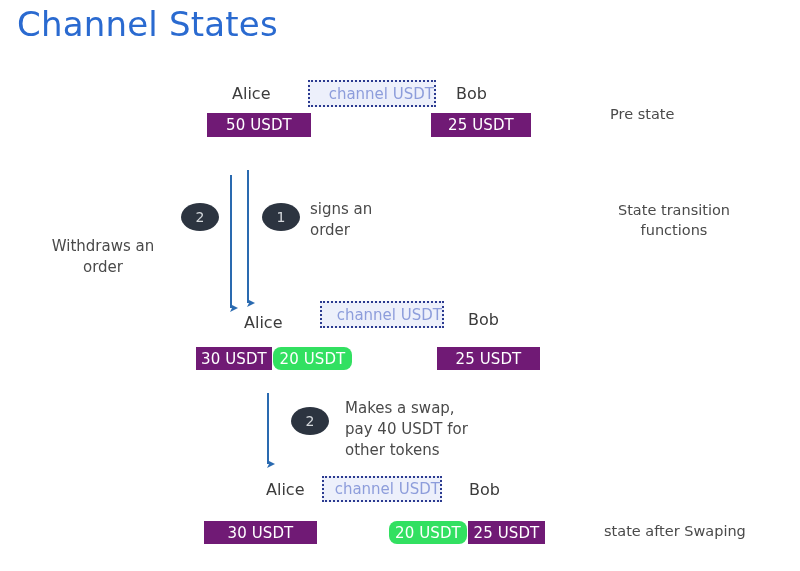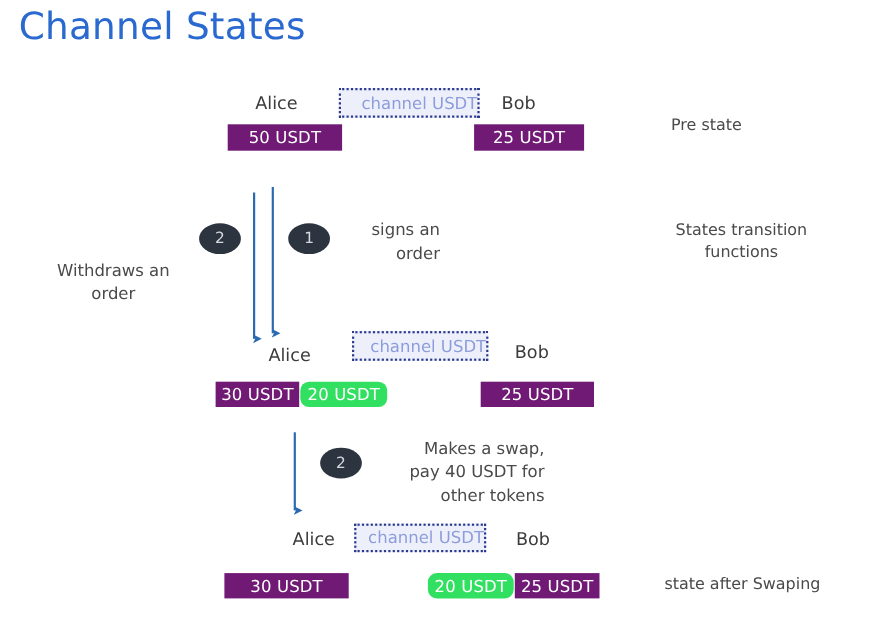--- a/index.html
+++ b/index.html
@@ -55,21 +55,21 @@
     color: #4a4a4a;
     font-family: "DejaVu Sans", sans-serif;
     white-space: pre-line;
   }
   .step-note {
     font-size: 15px;
     line-height: 21px;
     color: #4a4a4a;
     font-family: "DejaVu Sans", sans-serif;
     white-space: pre-line;
-    text-align: right;
+    text-align: left;
   }
   .step-note.left-note { text-align: center; }
 
   
   .chip {
     position: absolute;
     box-sizing: border-box;
     display: flex;
     align-items: center;
     justify-content: center;
@@ -161,21 +161,21 @@
   <div class="abs step-note left-note" style="left:38px; top:216px; width:130px;margin-top:20px;">Withdraws an
 order</div>
 
   <div class="step-badge" style="left:181px; top:203px; width:38px; height:28px;">2</div>
 
   <div class="step-badge" style="left:262px; top:203px; width:38px; height:28px;">1</div>
 
   <div class="abs step-note" style="left:310px; top:199px; width:90px;">signs an
 order</div>
 
-  <div class="abs side-note" style="left:604px; top:200px; width:140px; text-align:center;">States transition
+  <div class="abs side-note" style="left:604px; top:200px; width:140px; text-align:center;">State transition
 functions</div>
 
   <div class="abs party-label" style="left:244px; top:313px;">Alice</div>
 
   <div class="channel-box" style="left:320px; top:301px; width:124px; height:27px;">
     <span>channel USDT</span>
   </div>
 
   <div class="abs party-label" style="left:468px; top:310px;">Bob</div>
 

